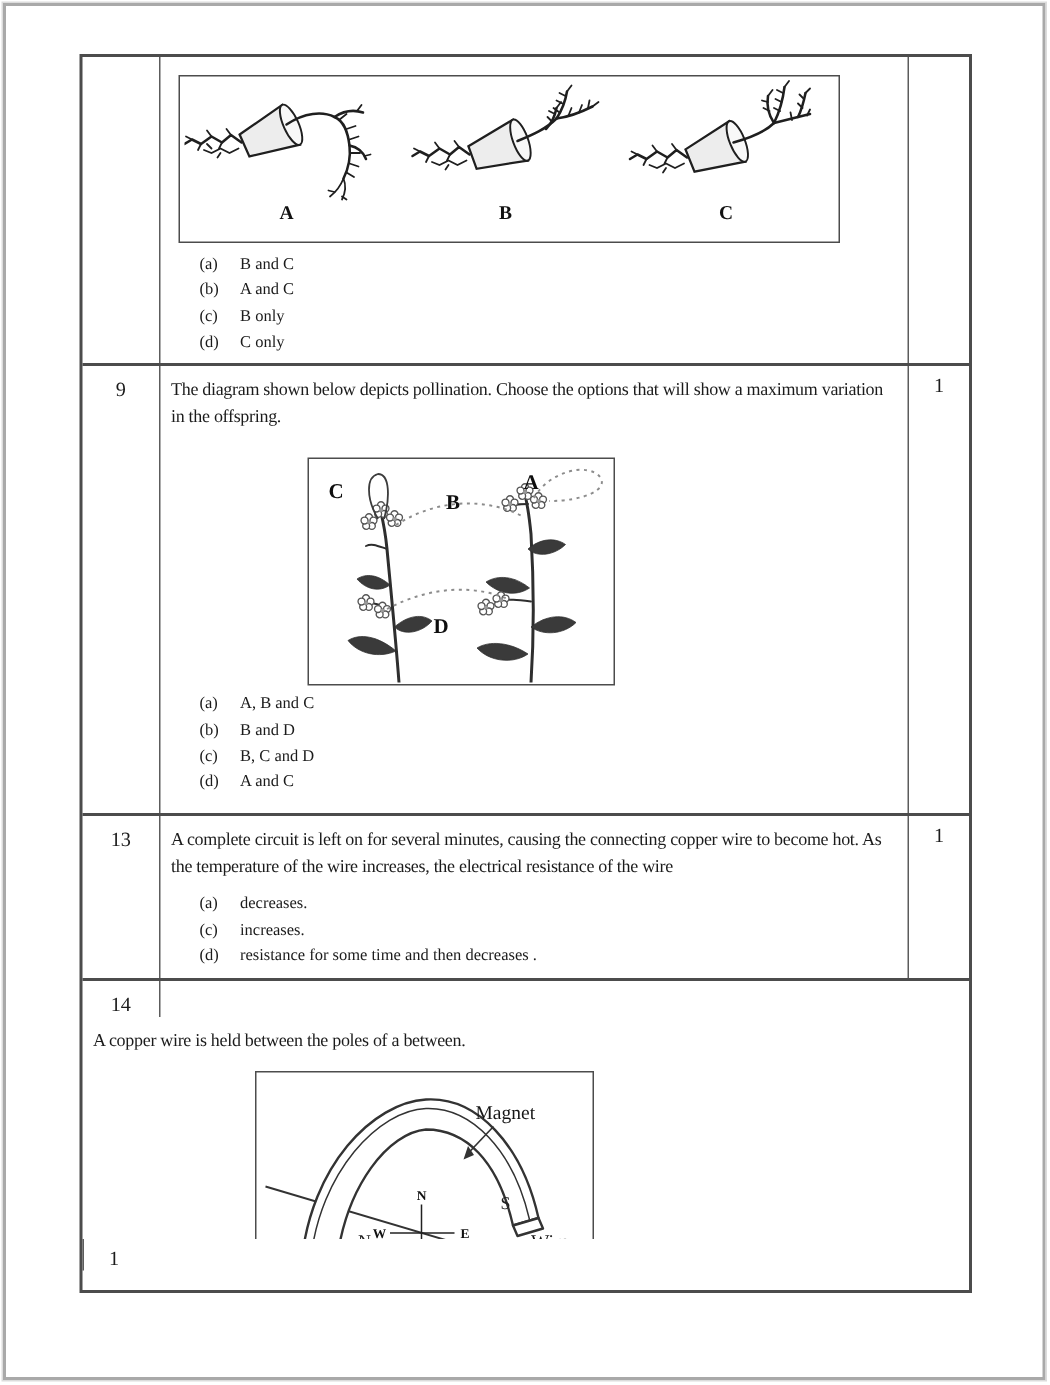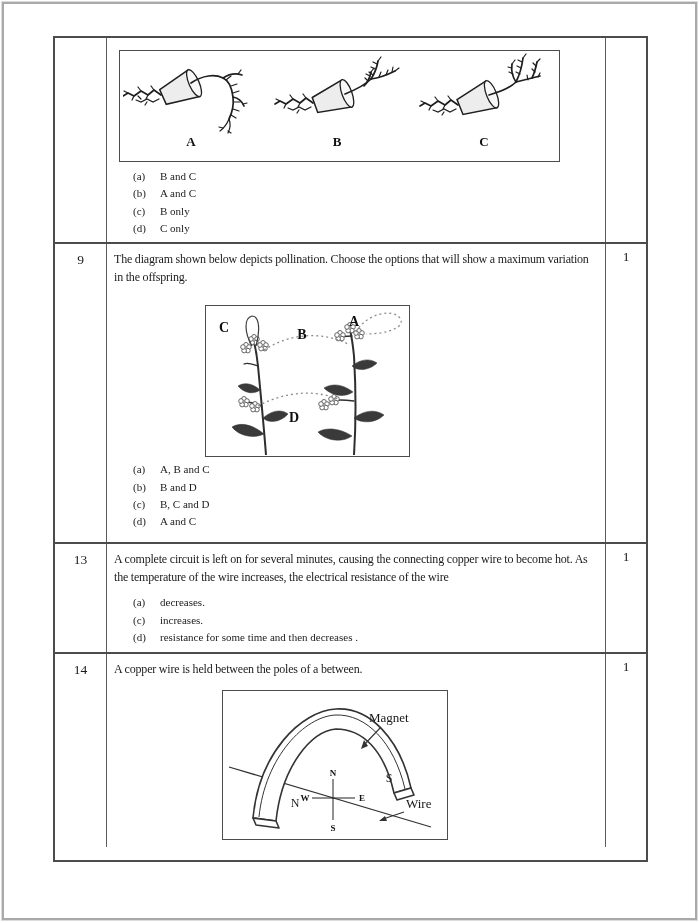--- a/index.html
+++ b/index.html
@@ -4,21 +4,21 @@
 <style>
   html,body{margin:0;padding:0;background:#fff;}
   .page{position:relative;width:700px;height:923px;background:#fff;overflow:hidden;
         font-family:"Liberation Serif",serif;color:#1b1b1b;}
   .frame{position:absolute;left:2px;top:2px;right:3px;bottom:3px;
          border:2px solid #aaagray;border:2px solid #a9a9a9;box-shadow:0 0 0 1px #dcdcdc;}
   .qtable{position:absolute;left:53px;top:36px;width:595px;height:826px;
           border:2px solid #4c4c4c;box-sizing:border-box;background:#fff;}
   .row{display:flex;box-sizing:border-box;width:100%;}
   .row + .row{border-top:2px solid #4c4c4c;}
-  .r1{height:204px;} .r2{height:300px;} .r3{height:110px;} .r4{height:195px;}
+  .r1{height:204px;} .r2{height:300px;} .r3{height:110px;} .r4{height:195px;flex-direction:column;}
   .cell-num{width:52px;box-sizing:border-box;border-right:1.5px solid #5c5c5c;
             text-align:center;padding-top:8px;font-size:13.5px;}
   .cell-body{flex:1;box-sizing:border-box;position:relative;overflow:hidden;}
   .cell-marks{width:41px;box-sizing:border-box;border-left:1.5px solid #5c5c5c;
               text-align:center;padding-top:5px;font-size:13.5px;}
   .qtext{margin:7px 8px 0 7px;font-size:12px;line-height:17.6px;letter-spacing:-0.2px;}
   .opts{list-style:none;margin:6px 0 0 26px;padding:0;font-size:11px;line-height:17.4px;}
   .opts.m4{margin-top:4px;} .opts.m8{margin-top:8px;}
   .okey{display:inline-block;width:27px;}
   .figbox{border:1.5px solid #4c4c4c;background:#fff;box-sizing:border-box;}

